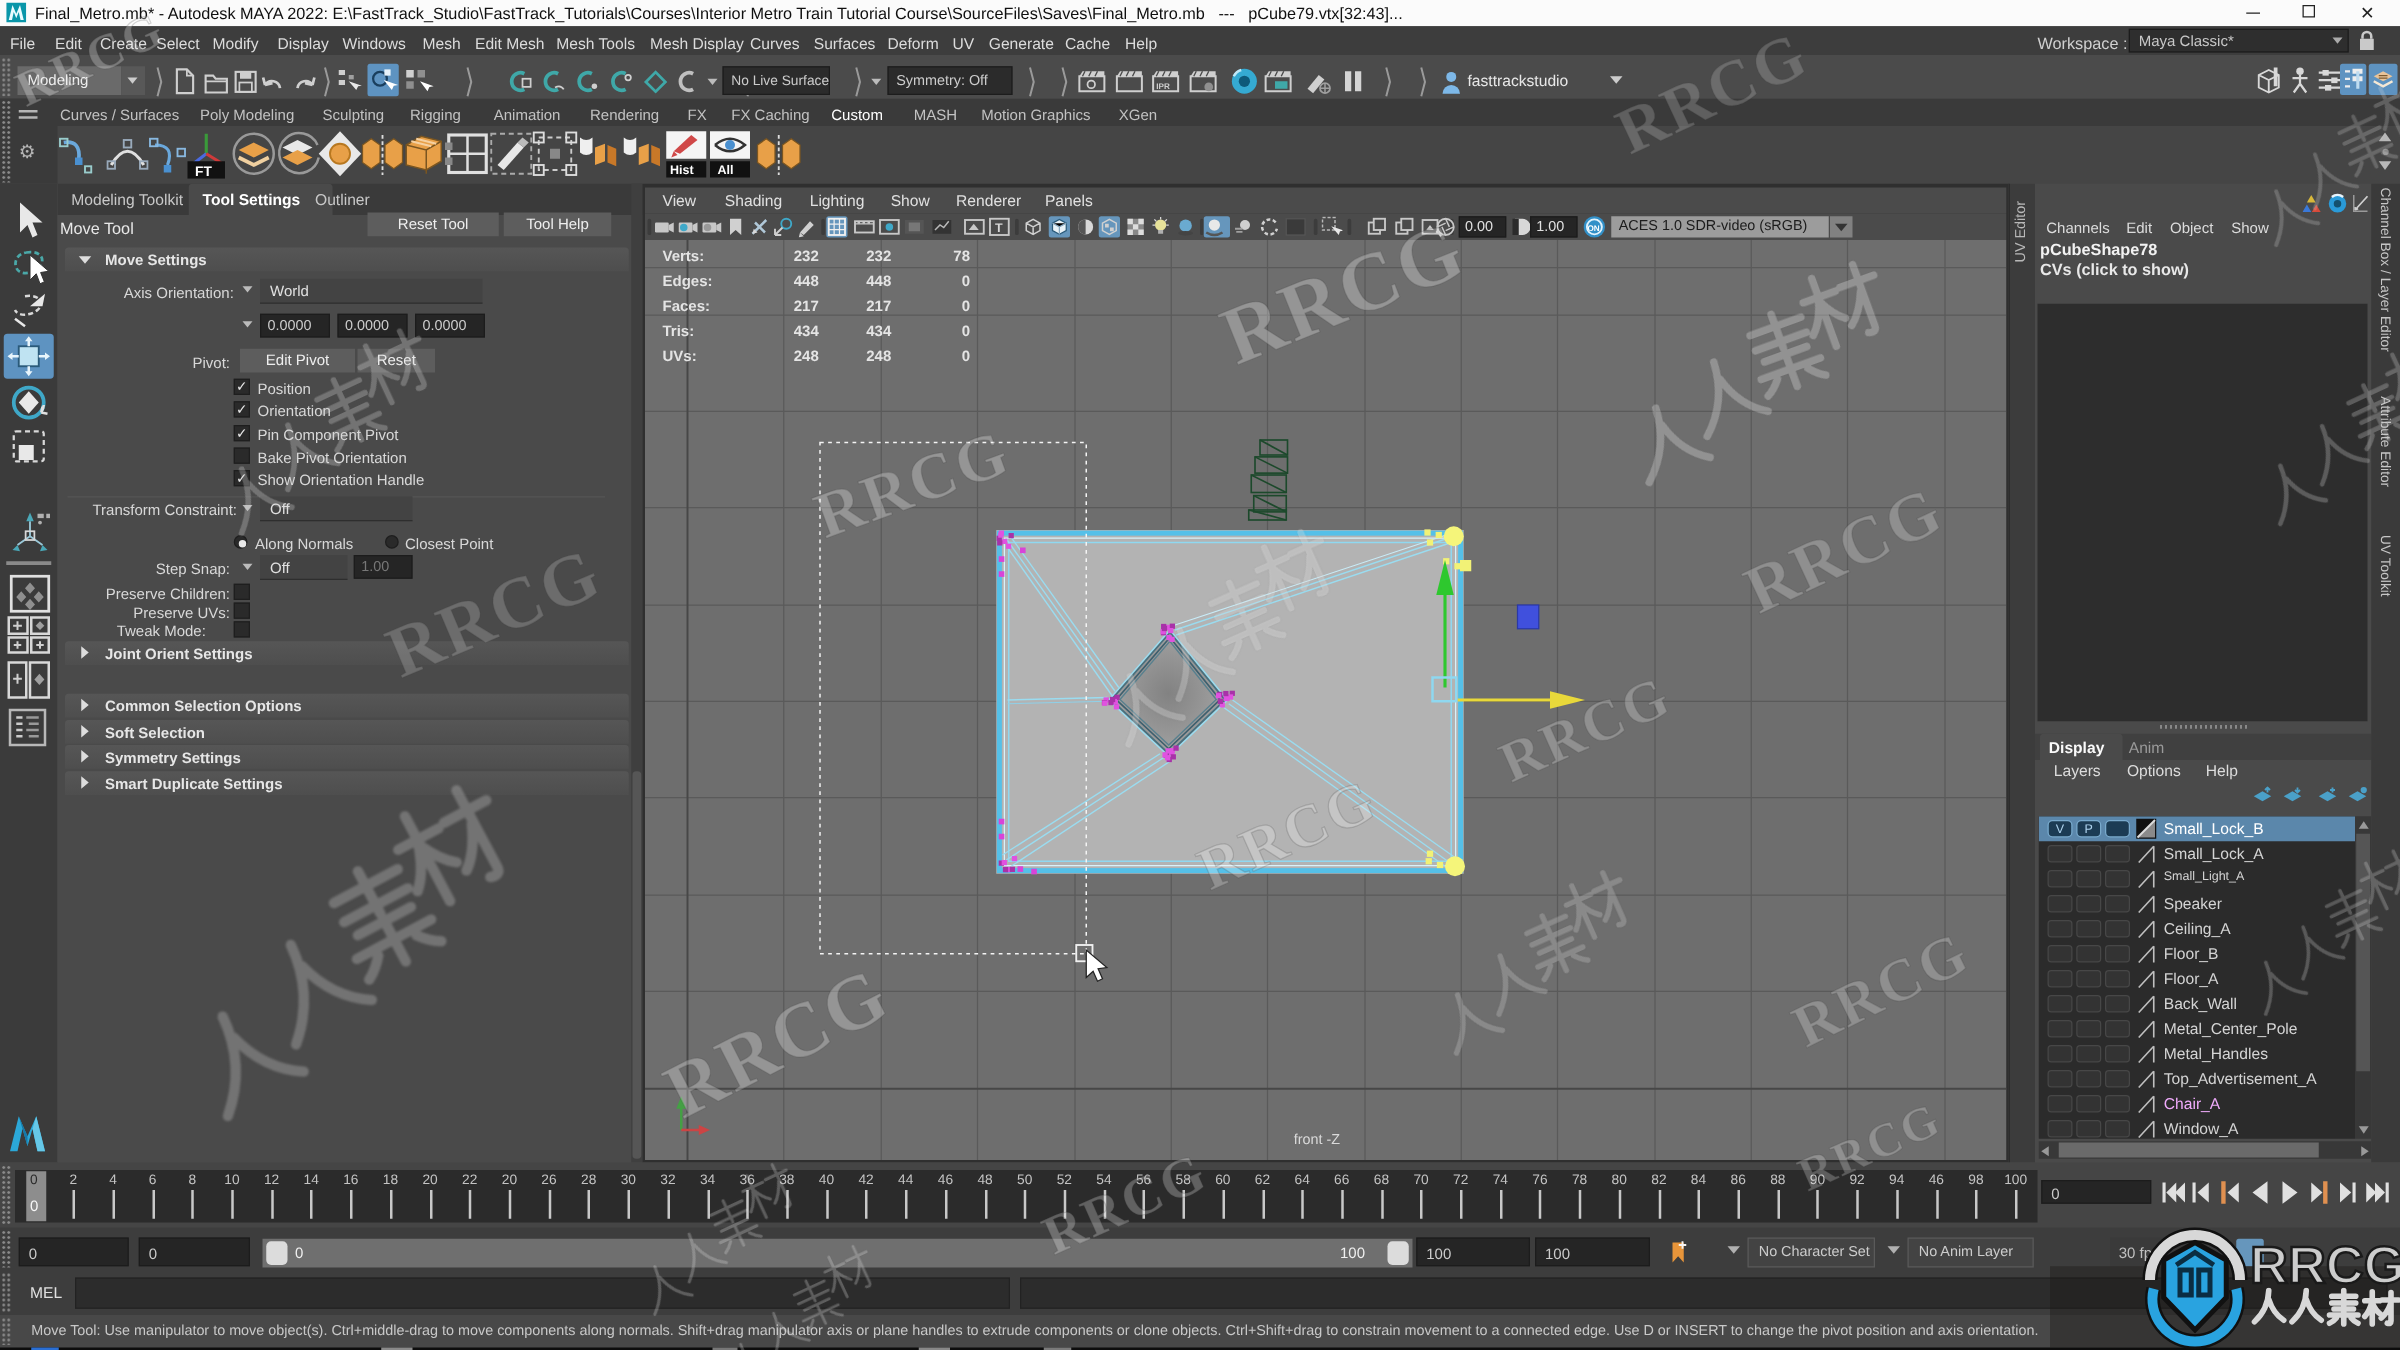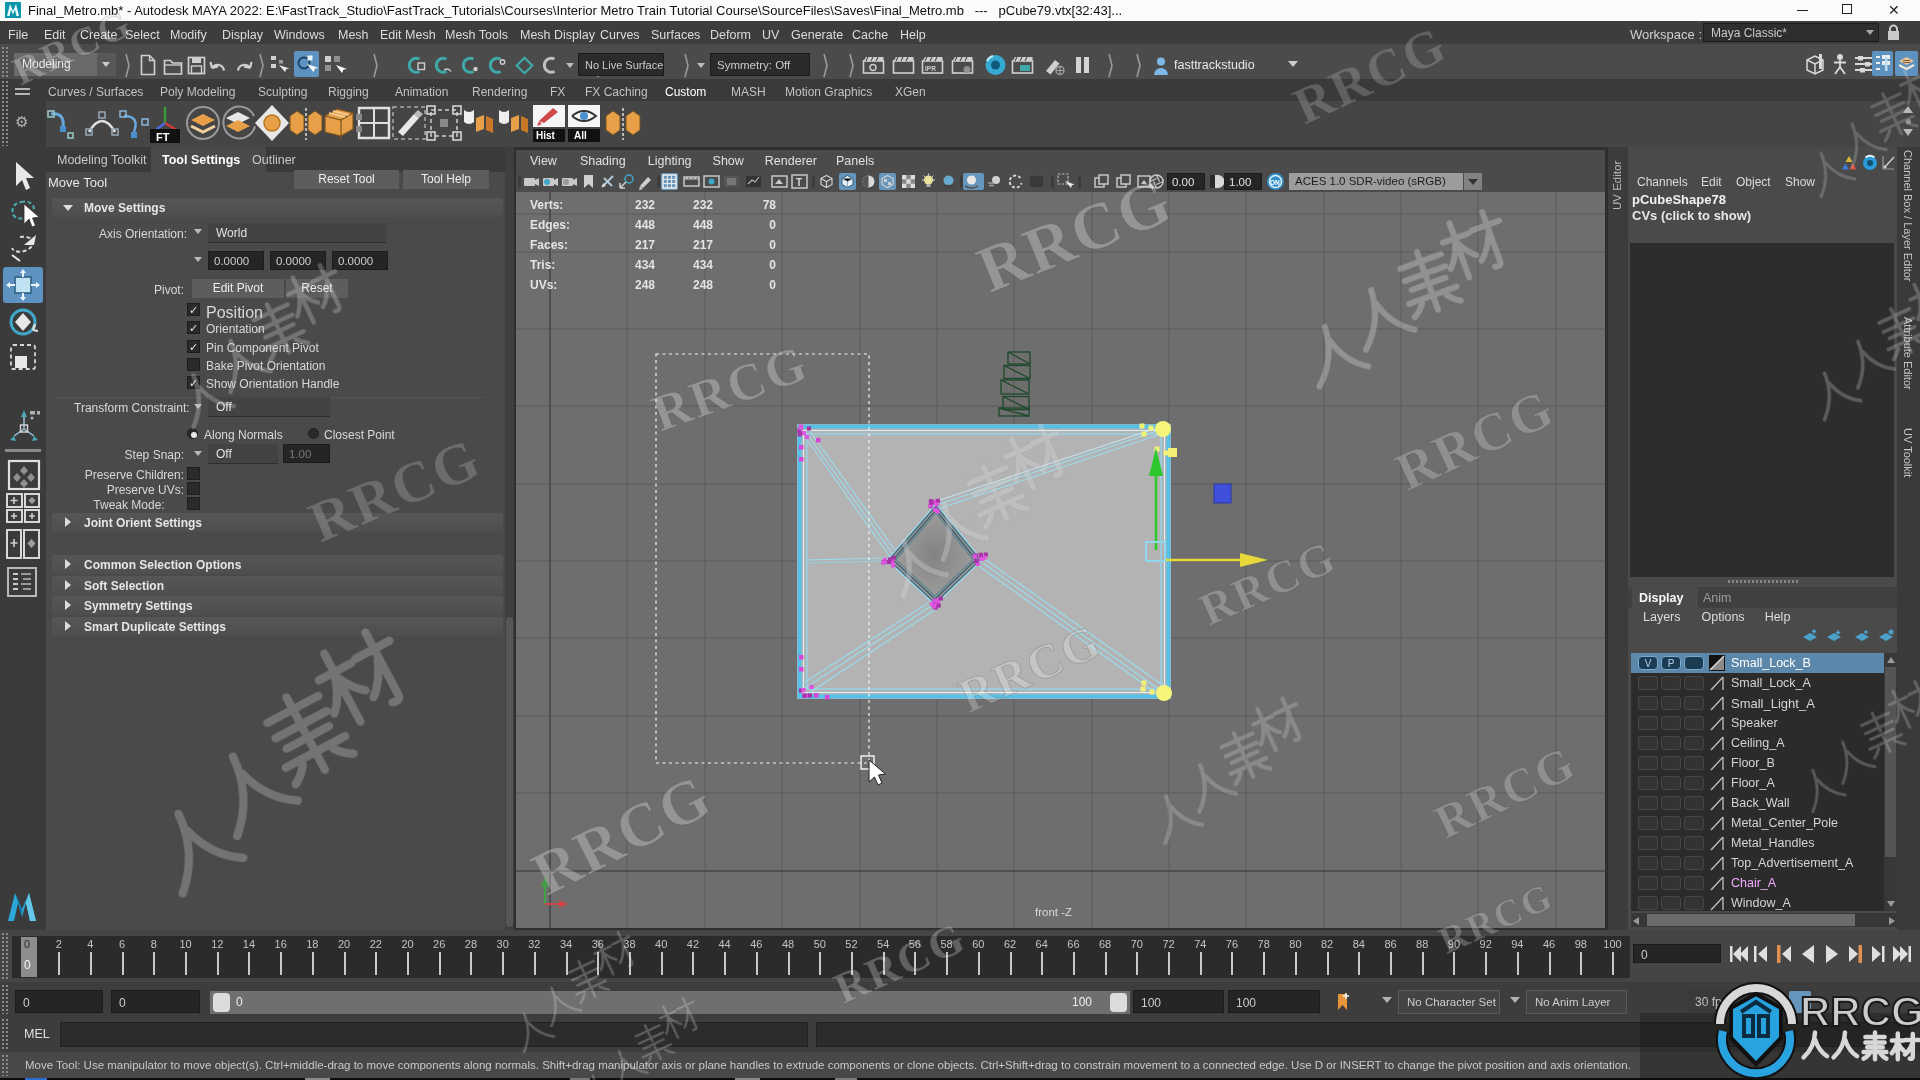--- a/index.html
+++ b/index.html
@@ -460,21 +460,21 @@
         <span style="position:absolute;left:5px;top:3px;font-size:11.5px;">0.0000</span>
       </div>
     <div class="abs fld" style="left:286px;top:104px;width:56px;height:19px;">
         <span style="position:absolute;left:5px;top:3px;font-size:11.5px;">0.0000</span>
       </div>
     <div class="abs txt" style="left:85px;top:136px;width:53px;text-align:right;font-size:12px;color:#d8d8d8;">Pivot:</div>
     <div class="abs btn" style="left:146px;top:132px;width:92px;height:19px;font-size:12px;line-height:19px;">Edit Pivot</div>
     <div class="abs btn" style="left:240px;top:132px;width:62px;height:19px;font-size:12px;line-height:19px;">Reset</div>
 
     <div class="chk" style="left:141px;top:156px;">✓</div>
-      <div class="abs txt" style="left:160px;top:157px;font-size:16px;color:#d8d8d8;">Position</div>
+      <div class="abs txt" style="left:160px;top:157px;font-size:12px;color:#d8d8d8;">Position</div>
     <div class="chk" style="left:141px;top:174px;">✓</div>
       <div class="abs txt" style="left:160px;top:175px;font-size:12px;color:#d8d8d8;">Orientation</div>
     <div class="chk" style="left:141px;top:193px;">✓</div>
       <div class="abs txt" style="left:160px;top:194px;font-size:12px;color:#d8d8d8;text-align:right;">Pin Component Pivot</div>
     <div class="chk" style="left:141px;top:211px;"></div>
       <div class="abs txt" style="left:160px;top:212px;font-size:12px;color:#d8d8d8;">Bake Pivot Orientation</div>
     <div class="chk" style="left:141px;top:229px;">✓</div>
       <div class="abs txt" style="left:160px;top:230px;font-size:12px;color:#d8d8d8;">Show Orientation Handle</div>
     <div class="abs" style="left:8px;top:250px;width:430px;height:1px;background:#555;"></div>
     <div class="abs txt" style="left:28px;top:254px;width:110px;text-align:right;font-size:12px;color:#d8d8d8;">Transform Constraint:</div>
@@ -926,21 +926,21 @@
             <line x1="14" y1="2" x2="14" y2="15" stroke="#c0c0c0" stroke-width="1.3"></line>
           </svg></div>
         <div class="abs txt" style="left:100px;top:23px;font-size:12.5px;color:#d4d4d4;">Small_Lock_A</div>
         <div class="abs" style="left:7px;top:43px;width:20px;height:14px;background:#333;border:1px solid #474747;border-radius:3px;"></div>
         <div class="abs" style="left:30px;top:43px;width:20px;height:14px;background:#333;border:1px solid #474747;border-radius:3px;"></div>
         <div class="abs" style="left:53px;top:43px;width:20px;height:14px;background:#333;border:1px solid #474747;border-radius:3px;"></div>
         <div class="abs" style="left:78px;top:42px;width:16px;height:16px;"><svg width="16" height="16">
             <line x1="2" y1="15" x2="14" y2="2" stroke="#c0c0c0" stroke-width="1.3"></line>
             <line x1="14" y1="2" x2="14" y2="15" stroke="#c0c0c0" stroke-width="1.3"></line>
           </svg></div>
-        <div class="abs txt" style="left:100px;top:43px;font-size:13px;color:#d4d4d4;">Small_Light_A</div>
+        <div class="abs txt" style="left:100px;top:43px;font-size:10px;color:#d4d4d4;">Small_Light_A</div>
         <div class="abs" style="left:7px;top:63px;width:20px;height:14px;background:#333;border:1px solid #474747;border-radius:3px;"></div>
         <div class="abs" style="left:30px;top:63px;width:20px;height:14px;background:#333;border:1px solid #474747;border-radius:3px;"></div>
         <div class="abs" style="left:53px;top:63px;width:20px;height:14px;background:#333;border:1px solid #474747;border-radius:3px;"></div>
         <div class="abs" style="left:78px;top:62px;width:16px;height:16px;"><svg width="16" height="16">
             <line x1="2" y1="15" x2="14" y2="2" stroke="#c0c0c0" stroke-width="1.3"></line>
             <line x1="14" y1="2" x2="14" y2="15" stroke="#c0c0c0" stroke-width="1.3"></line>
           </svg></div>
         <div class="abs txt" style="left:100px;top:63px;font-size:12.5px;color:#d4d4d4;">Speaker</div>
         <div class="abs" style="left:7px;top:83px;width:20px;height:14px;background:#333;border:1px solid #474747;border-radius:3px;"></div>
         <div class="abs" style="left:30px;top:83px;width:20px;height:14px;background:#333;border:1px solid #474747;border-radius:3px;"></div>

